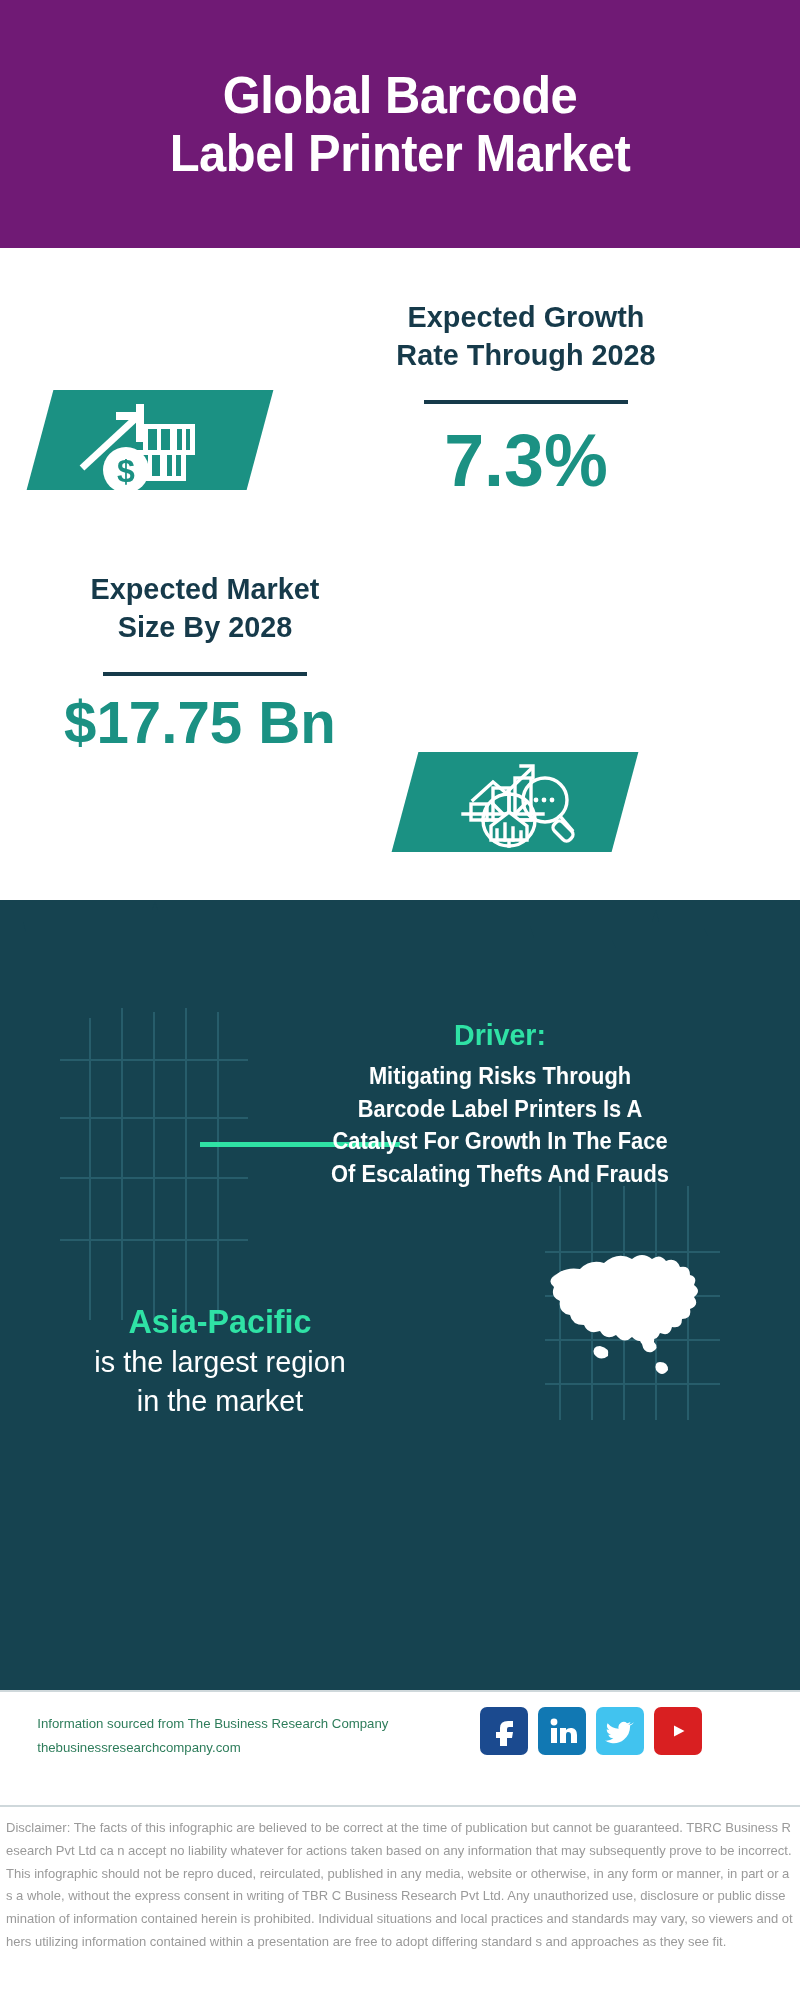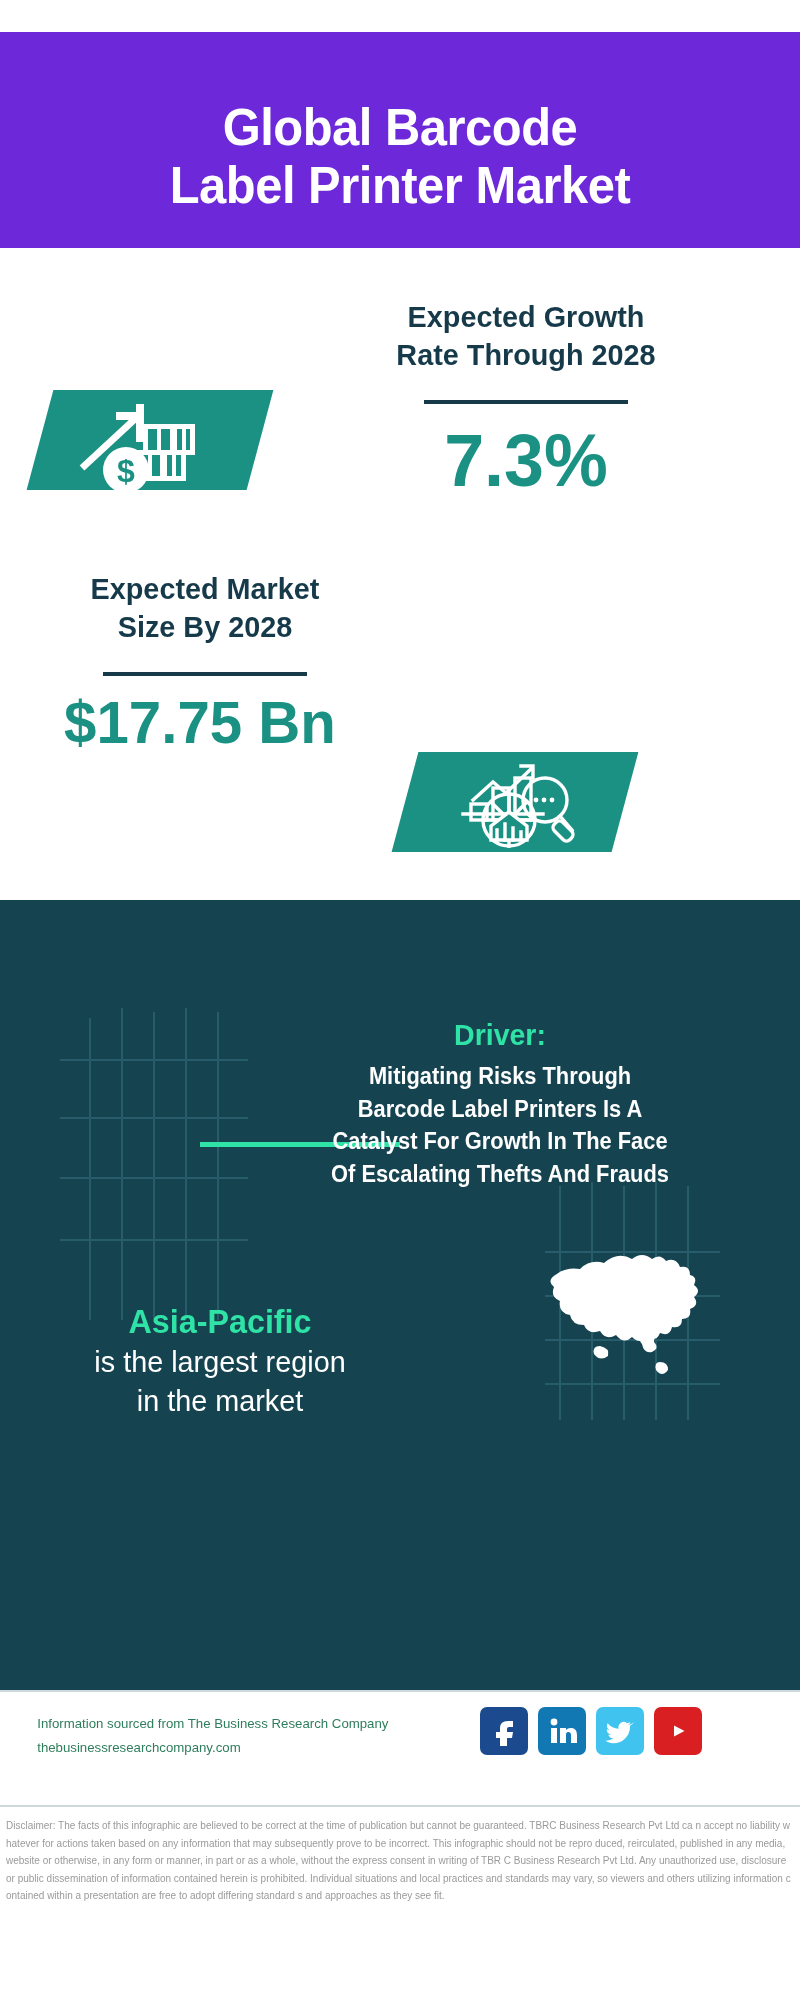--- a/index.html
+++ b/index.html
@@ -8,22 +8,22 @@
     background:#ffffff;
     font-family:"Liberation Sans",sans-serif;
     overflow:hidden;
     position:relative;
   }
   .page{position:relative;width:800px;height:2000px;overflow:hidden;}
 
   
   .header{
     position:absolute;left:0;top:0;width:800px;height:248px;
-    background:#6d28d9;
-    display:flex;align-items:center;justify-content:center;margin-top:32px;
+    background:#701a75;
+    display:flex;align-items:center;justify-content:center;
   }
   .header-title{
     color:#ffffff;
     font-size:52px;
     font-weight:bold;
     line-height:1.12;
     text-align:center;
     letter-spacing:-0.5px;
     transform:scaleX(0.94);
     padding:0 24px;
@@ -148,21 +148,21 @@
   .soc.tw{background:#41c3ef;}
   .soc.yt{background:#d91f21;}
 
   .disclaimer{
     position:absolute;left:0;top:1805px;width:800px;height:195px;
     background:#ffffff;
     border-top:2px solid #cfd8db;
   }
   .disclaimer p{
     margin:0;padding:10px 6px 0 6px;
-    color:#9a9a9a;font-size:10px;line-height:1.75;
+    color:#9a9a9a;font-size:13px;line-height:1.75;
     text-align:left;word-break:break-all;
   }
 </style>
 </head>
 <body>
 
 <div class="page">
 
   <div class="header">
     <div class="header-title">

